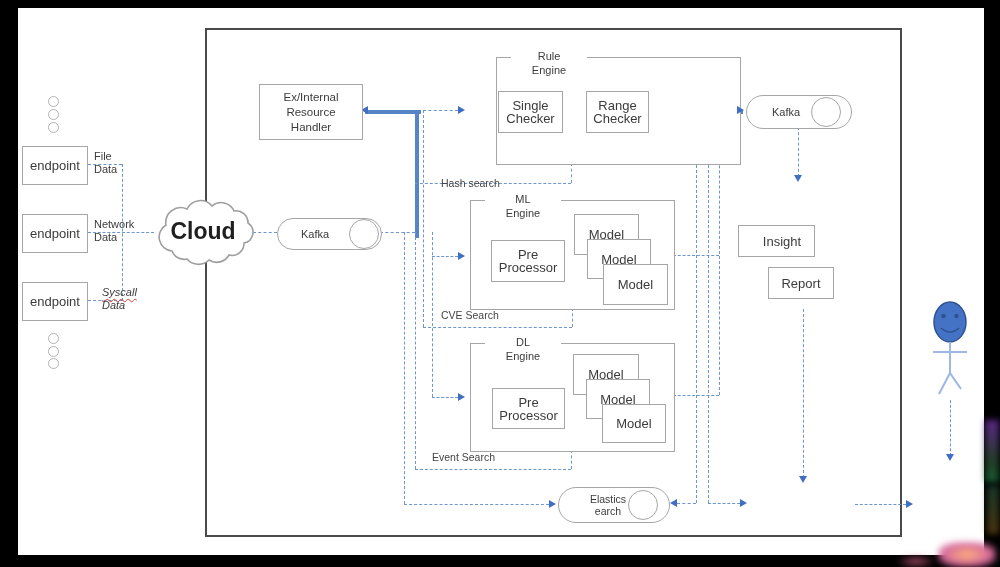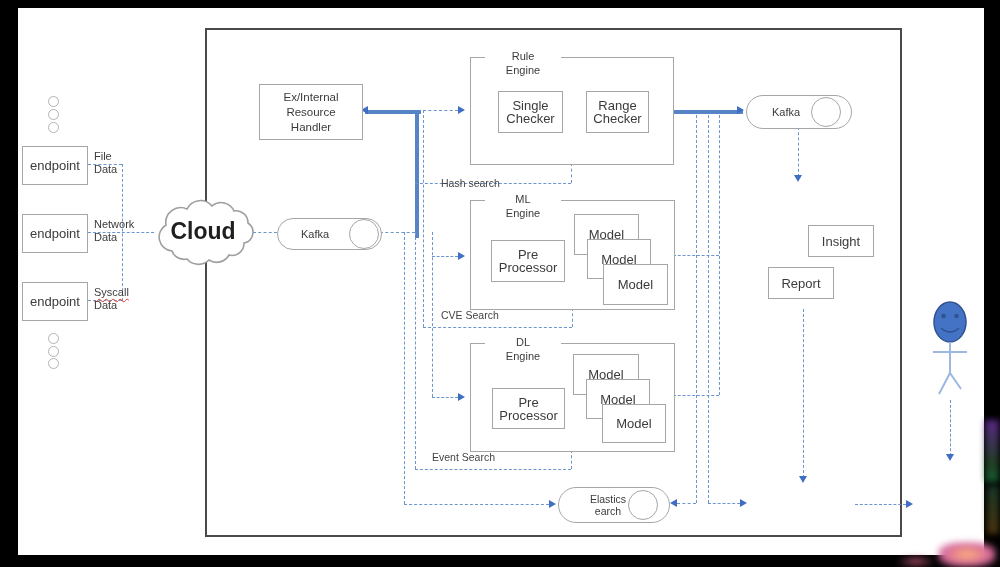--- a/index.html
+++ b/index.html
@@ -62,21 +62,21 @@
       <span>endpoint</span>
     </div>
   <div class="box" style="left:22px;top:282px;width:64px;height:37px;">
       <span>endpoint</span>
     </div>
 
   <div class="slabel lbl" style="left:94px;top:150px;">File
 Data</div>
   <div class="slabel lbl" style="left:94px;top:218px;">Network
 Data</div>
-  <div class="slabel" style="left:94px;top:286px;">
+  <div class="slabel" style="left:102px;top:286px;font-style:italic;">
     <span class="sq" style="display:block;">Syscall</span>
     <span style="display:block;">Data</span>
   </div>
 
   <div class="dot" style="left:48px;top:333px;"></div>
   <div class="dot" style="left:48px;top:346px;"></div>
   <div class="dot" style="left:48px;top:358px;"></div>
 
   <div class="hl" style="left:88px;top:164px;width:34px;"></div>
   <div class="vl" style="left:122px;top:164px;height:137px;"></div>
@@ -103,21 +103,21 @@
 
   <div class="hl sol" style="left:365px;top:110px;width:50px;"></div>
   <div class="aL" style="left:361px;top:106px;"></div>
   <div class="hl" style="left:423px;top:110px;width:35px;"></div>
   <div class="aR" style="left:458px;top:106px;"></div>
 
   <div class="box lbl" style="left:259px;top:84px;width:102px;height:54px;font-size:11.5px;line-height:15px;">Ex/Internal
 Resource
 Handler</div>
 
-  <div class="fbox" style="left:470px;top:57px;width:202px;height:106px;">
+  <div class="fbox" style="left:496px;top:57px;width:202px;height:106px;padding-left:41px;">
     <div class="legend lbl" style="left:14px;top:-9px;width:72px;">Rule
 Engine</div>
   </div>
   <div class="box lbl" style="left:498px;top:91px;width:63px;height:40px;">Single
 Checker</div>
   <div class="box lbl" style="left:586px;top:91px;width:61px;height:40px;">Range
 Checker</div>
   <div class="vl" style="left:571px;top:163px;height:20px;"></div>
   <div class="hl" style="left:415px;top:183px;width:156px;"></div>
   <div class="search" style="left:441px;top:177px;">Hash search</div>
@@ -168,21 +168,21 @@
   <div class="hl sol" style="left:672px;top:110px;width:65px;"></div>
   <div class="aR" style="left:737px;top:106px;"></div>
 
   <div class="pill" style="left:746px;top:95px;width:104px;height:32px;">
     <div class="disc" style="left:64px;top:1px;width:28px;height:28px;"></div>
     <div class="plabel" style="left:0;width:78px;">Kafka</div>
   </div>
   <div class="vl" style="left:798px;top:127px;height:50px;"></div>
   <div class="aD" style="left:794px;top:175px;"></div>
 
-  <div class="box" style="left:808px;top:225px;width:64px;height:30px;">Insight</div>
+  <div class="box" style="left:738px;top:225px;width:64px;height:30px;padding-left:11px;">Insight</div>
   <div class="box" style="left:768px;top:267px;width:64px;height:30px;">Report</div>
   <div class="vl" style="left:803px;top:309px;height:169px;"></div>
   <div class="aD" style="left:799px;top:476px;"></div>
 
   <div class="pill" style="left:558px;top:487px;width:110px;height:34px;">
     <div class="disc" style="left:69px;top:2px;width:28px;height:28px;"></div>
     <div class="plabel lbl" style="left:8px;width:82px;font-size:10.5px;">Elastics
 earch</div>
   </div>
   <div class="hl" style="left:855px;top:504px;width:51px;"></div>

